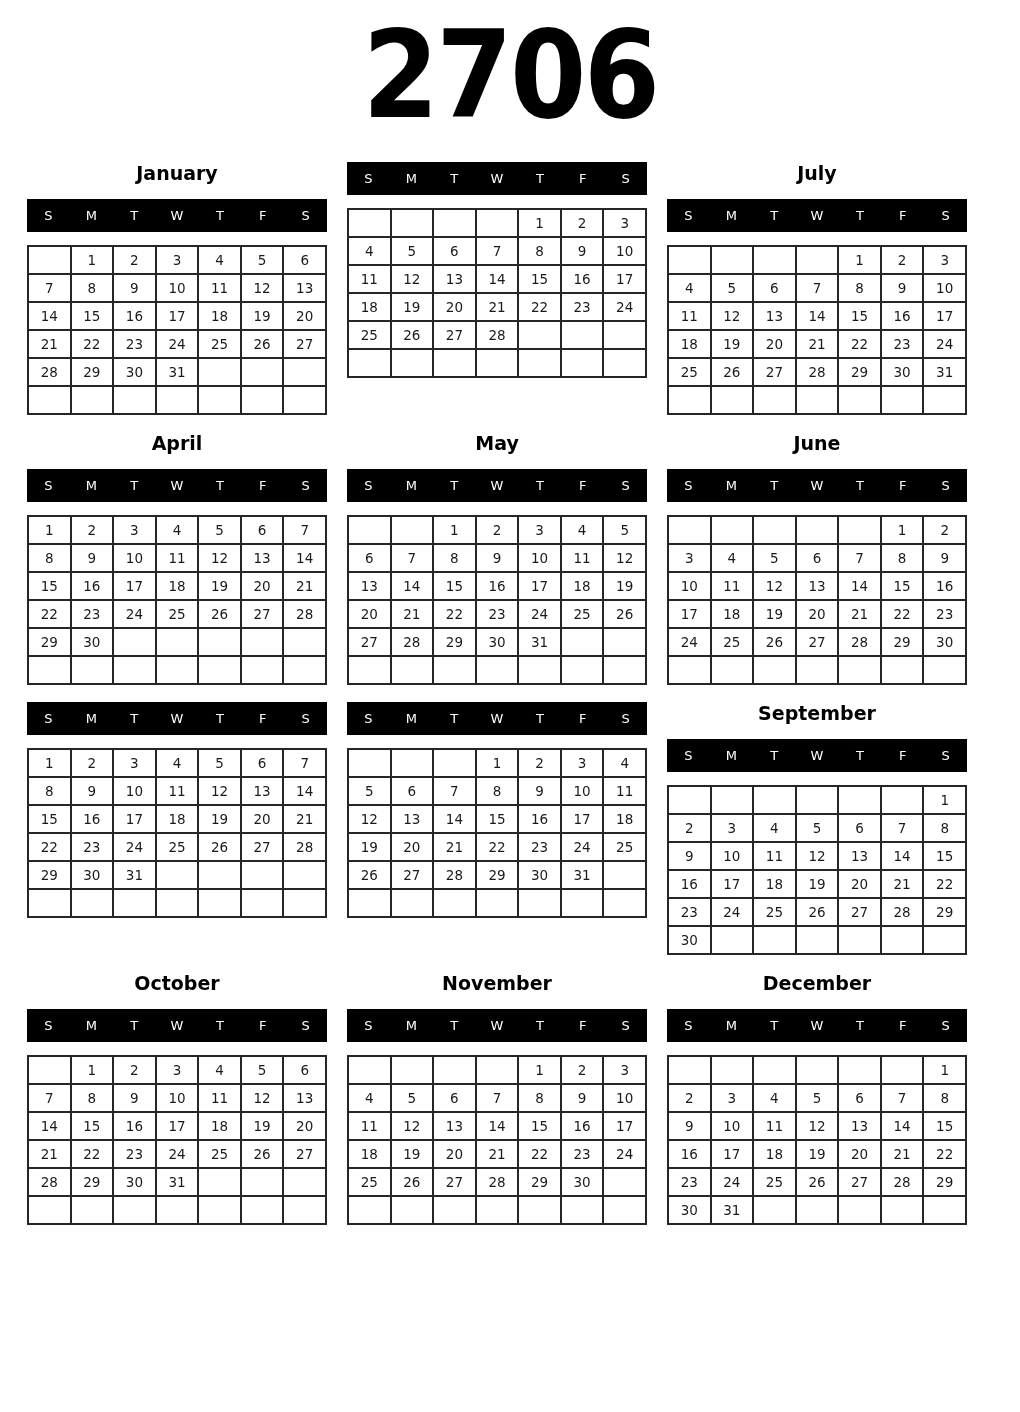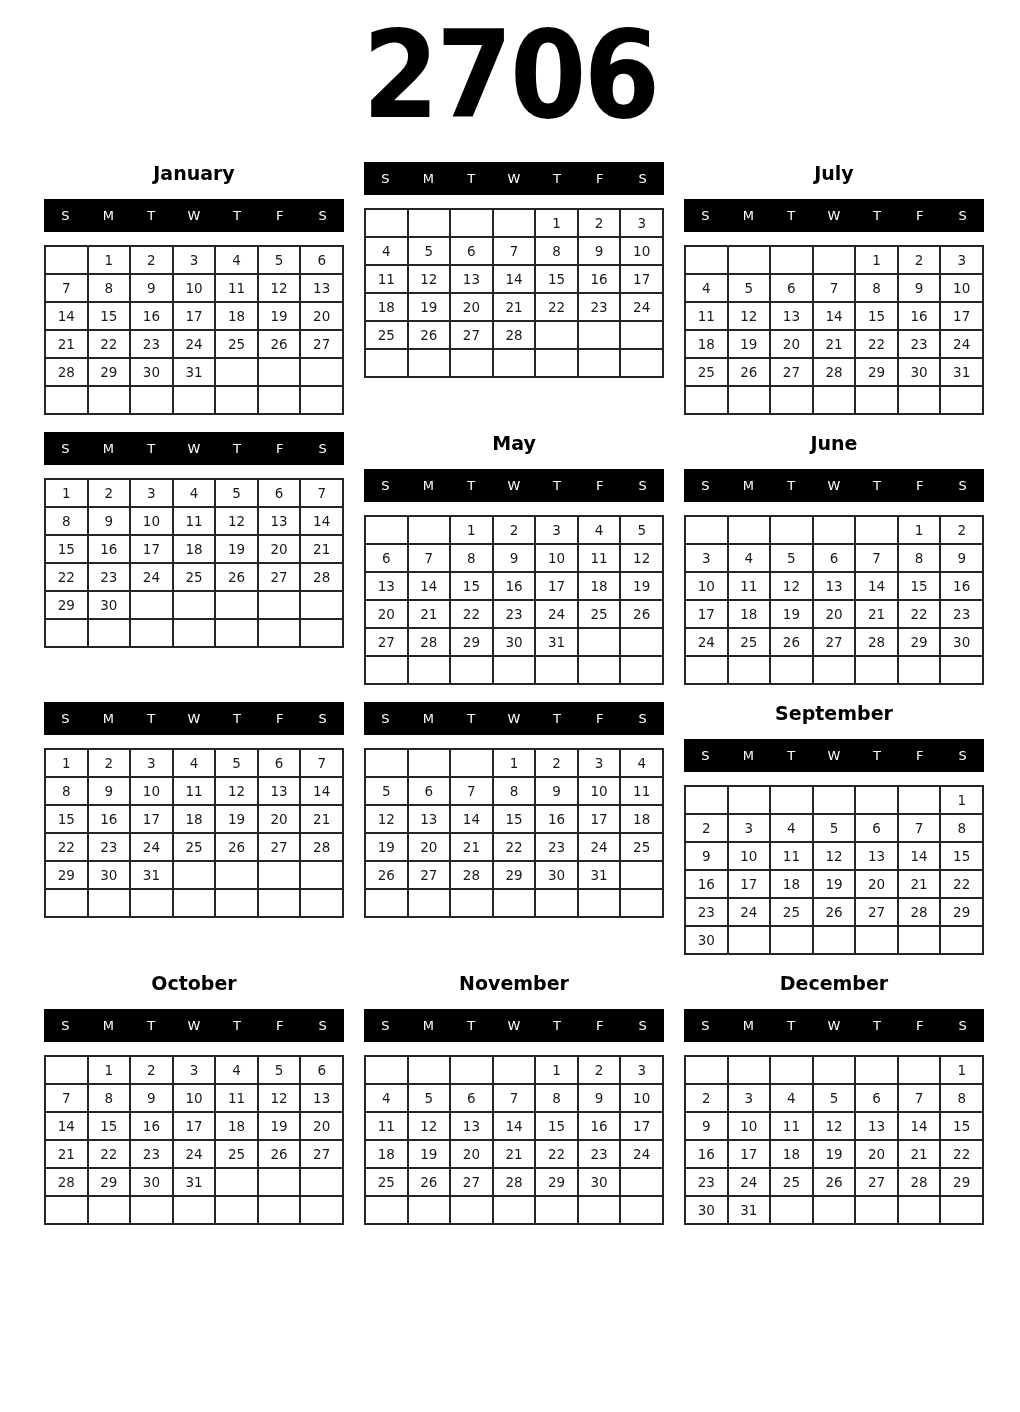--- a/index.html
+++ b/index.html
@@ -23,21 +23,21 @@
     letter-spacing: -3px;
     color: #000000;
     transform: scaleX(0.90);
     transform-origin: 50% 50%;
   }
   .months {
     display: grid;
     grid-template-columns: repeat(3, 300px);
     column-gap: 20px;
     row-gap: 17px;
-    padding: 0 44px;
+    padding: 0 27px;
   }
   .month {
     width: 300px;
   }
   .month-name {
     margin: 0 0 15px 0;
     text-align: center;
     font-size: 19px;
     line-height: 22px;
     font-weight: bold;
@@ -280,20 +280,21 @@
               <td style="border: 2px solid rgb(38, 38, 38); color: rgb(26, 26, 26);"></td>
               <td style="border: 2px solid rgb(38, 38, 38); color: rgb(26, 26, 26);"></td>
               <td style="border: 2px solid rgb(38, 38, 38); color: rgb(26, 26, 26);"></td>
               <td style="border: 2px solid rgb(38, 38, 38); color: rgb(26, 26, 26);"></td>
             </tr>
           </tbody>
     </table>
   </section>
 
   <section class="month">
+    <h2 class="month-name">April</h2>
     <div class="weekday-bar" style="background: rgb(0, 0, 0);">
           <span style="color: rgb(255, 255, 255);">S</span>
           <span style="color: rgb(255, 255, 255);">M</span>
           <span style="color: rgb(255, 255, 255);">T</span>
           <span style="color: rgb(255, 255, 255);">W</span>
           <span style="color: rgb(255, 255, 255);">T</span>
           <span style="color: rgb(255, 255, 255);">F</span>
           <span style="color: rgb(255, 255, 255);">S</span>
         </div>
     <table class="grid" style="border: 2px solid rgb(136, 136, 136);">

